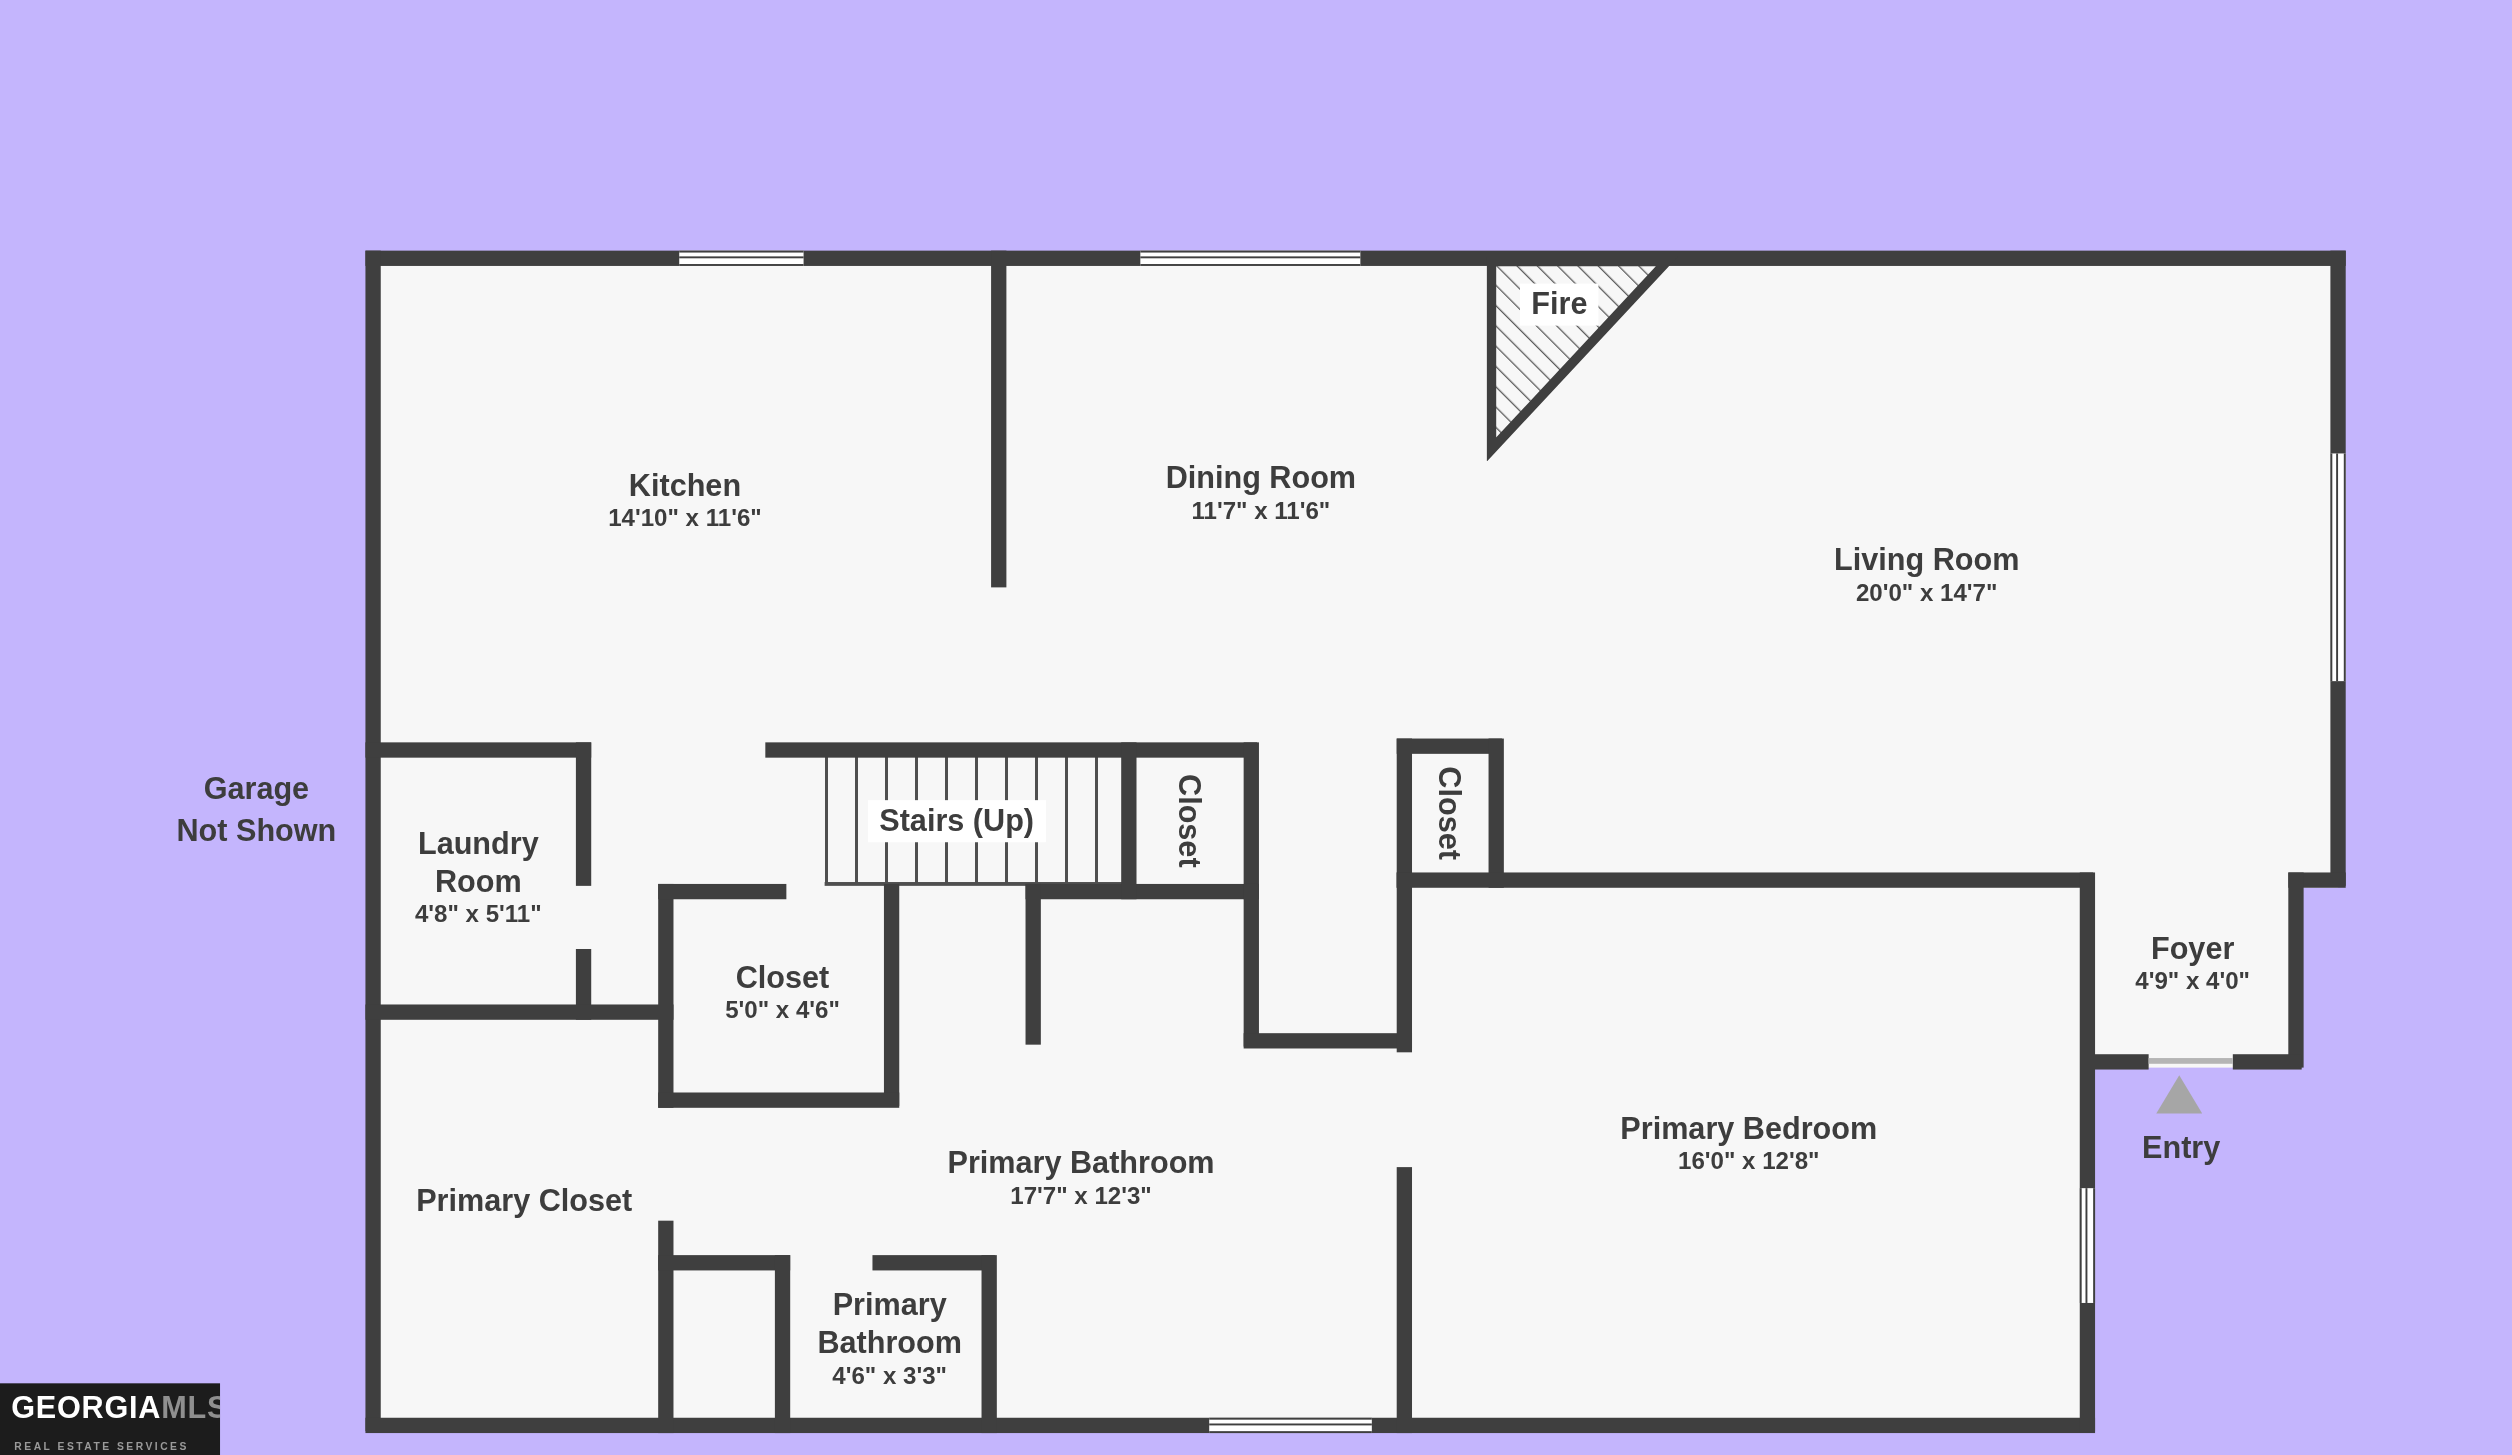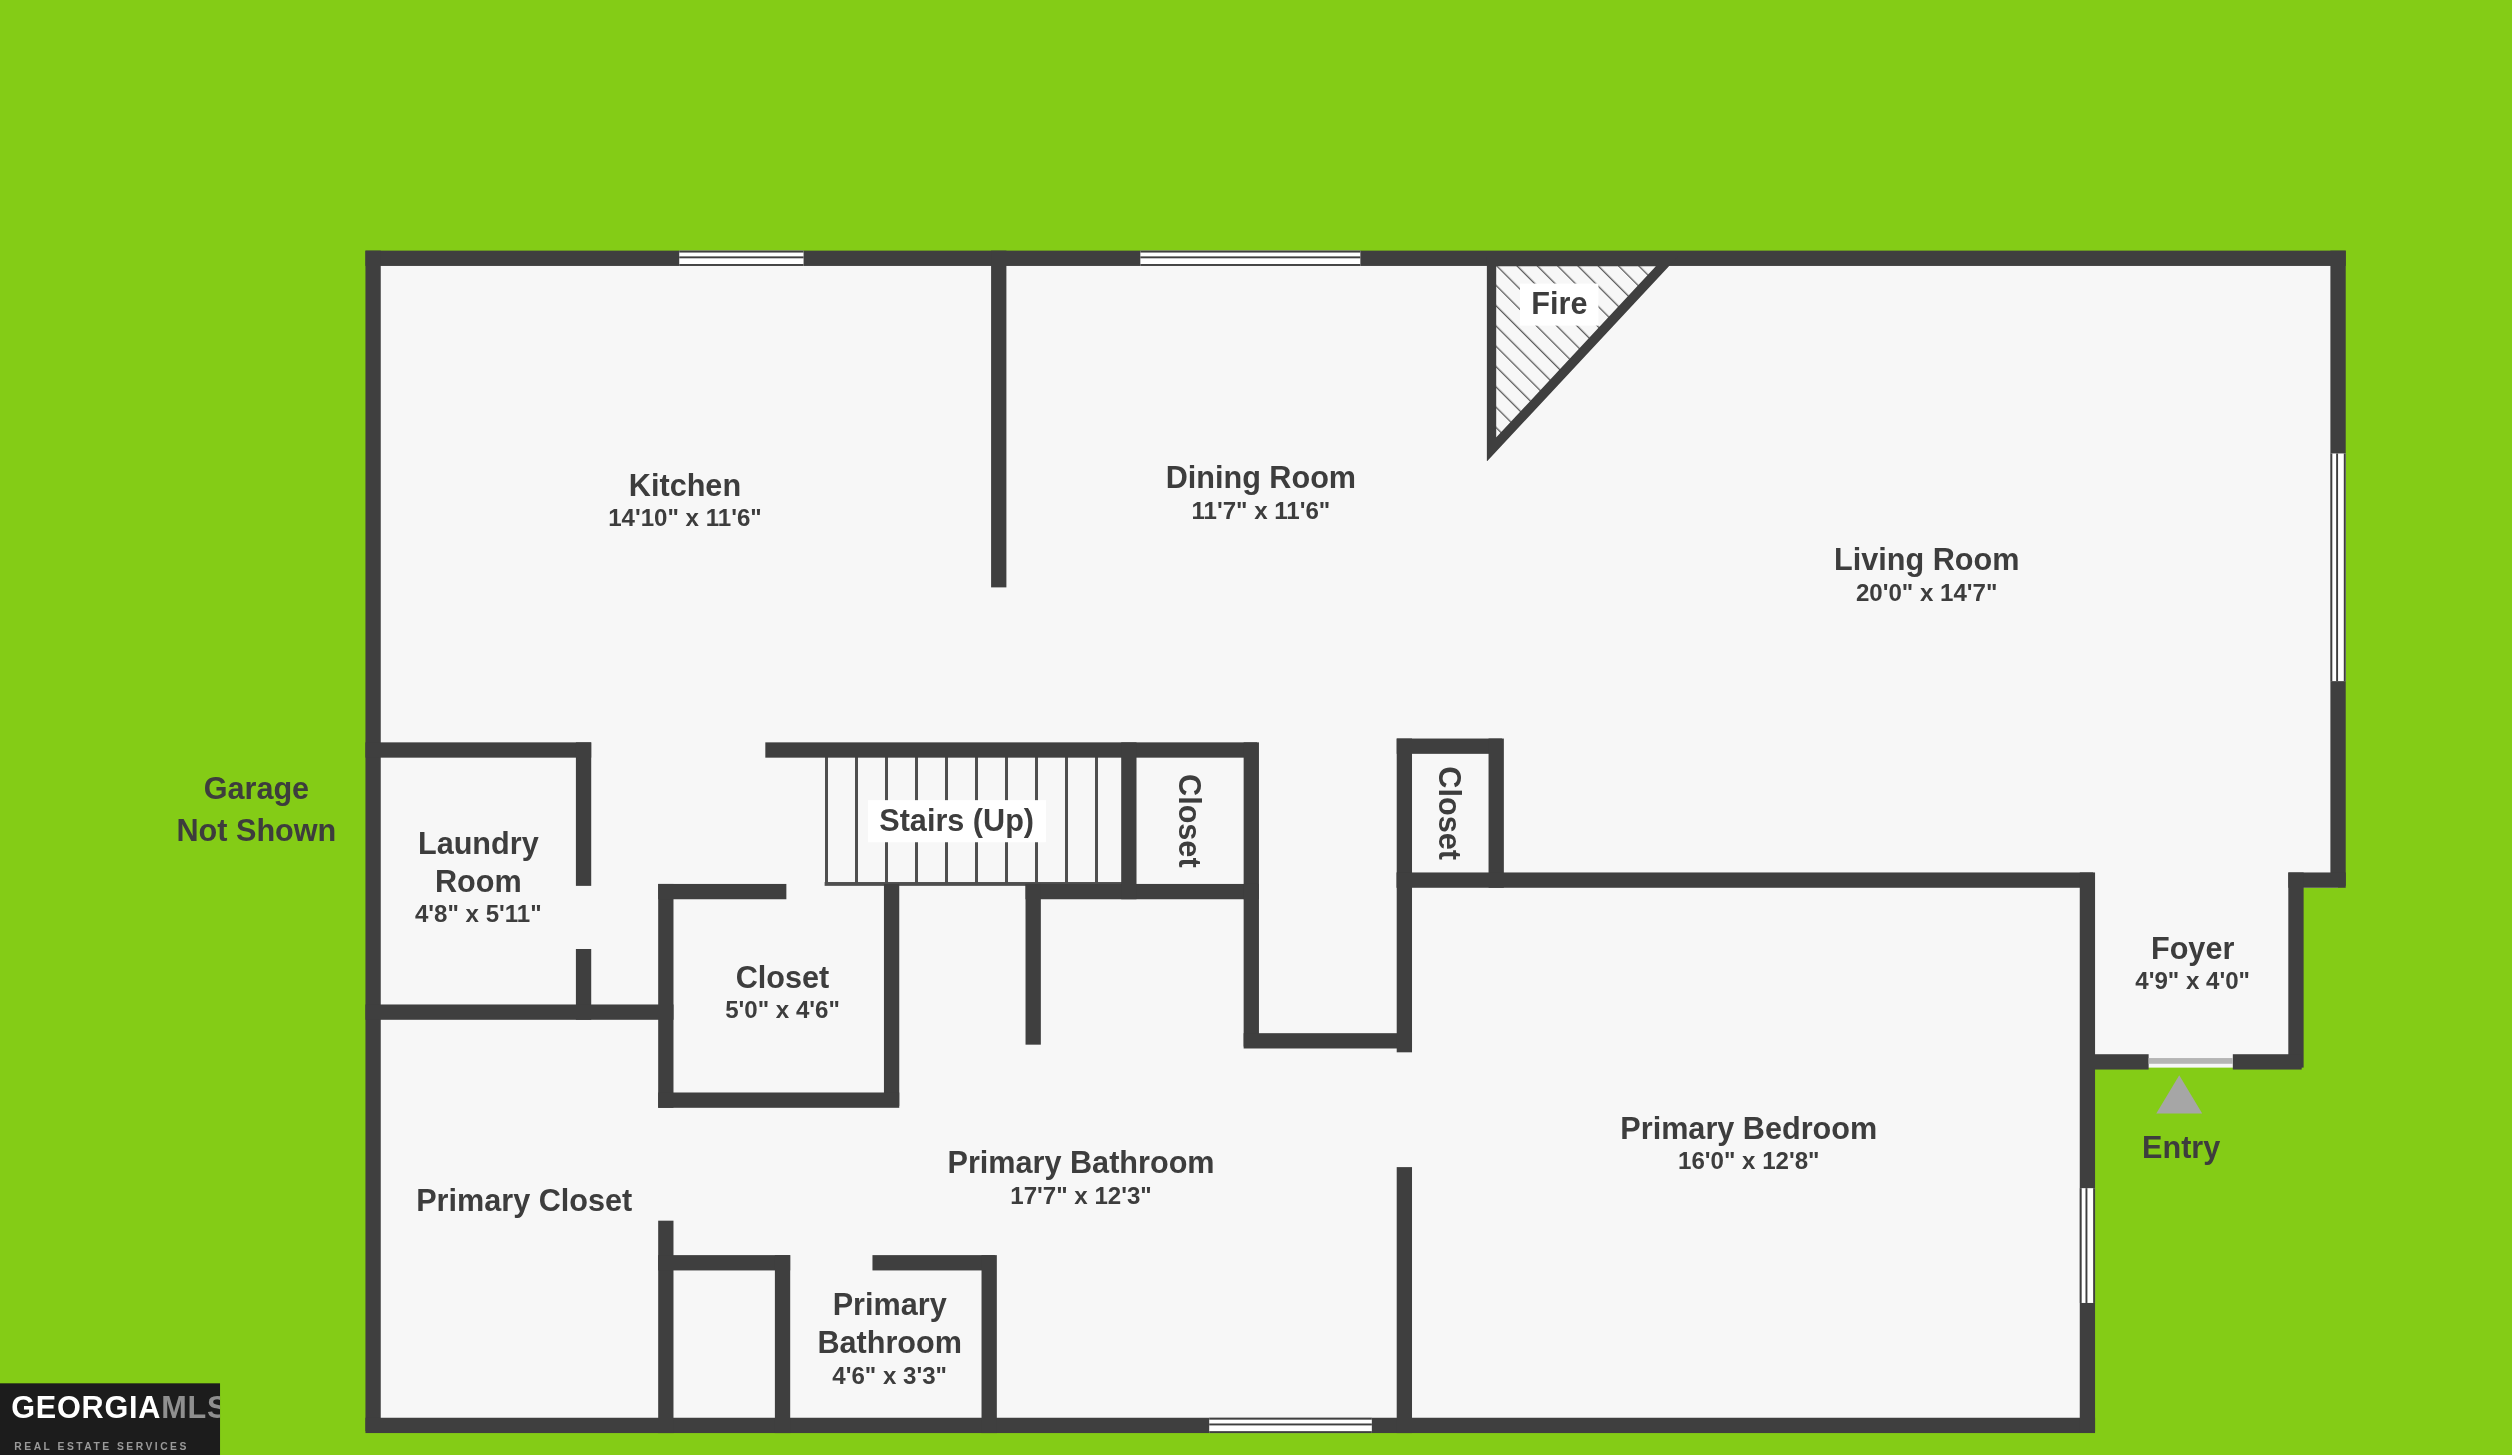--- a/index.html
+++ b/index.html
@@ -1,16 +1,16 @@
 <!DOCTYPE html>
 <html style="font-size:13.4px"><head>
 <meta charset="utf-8">
 <style>
   html,body{margin:0;padding:0;background:#fff;}
-  #stage{position:relative;width:2512px;height:1455px;background:#84cc16;overflow:hidden;}
+  #stage{position:relative;width:2512px;height:1455px;background:#c4b5fd;overflow:hidden;}
   #plan{position:absolute;left:0;top:0;width:1313px;height:760px;
         transform:scale(1.9133);transform-origin:0 0;
         font-family:"Liberation Sans",sans-serif;color:#3d3d3d;}
   .floor{position:absolute;background:#f7f7f7;}
   .wall{position:absolute;background:#3f3f3f;}
   .thinline{position:absolute;background:#4f4f4f;}
   .threshold{position:absolute;background:#b5b5b5;}
   .window-h{position:absolute;height:7.5px;background:#fff;border-top:1.7px solid #3f3f3f;border-bottom:1.7px solid #3f3f3f;box-sizing:border-box;}
   .window-h::after{content:"";position:absolute;left:0;right:0;top:50%;margin-top:-0.8px;height:1.3px;background:#3f3f3f;}
   .window-v{position:absolute;width:7.5px;background:#fff;border-left:1.7px solid #3f3f3f;border-right:1.7px solid #3f3f3f;box-sizing:border-box;}

